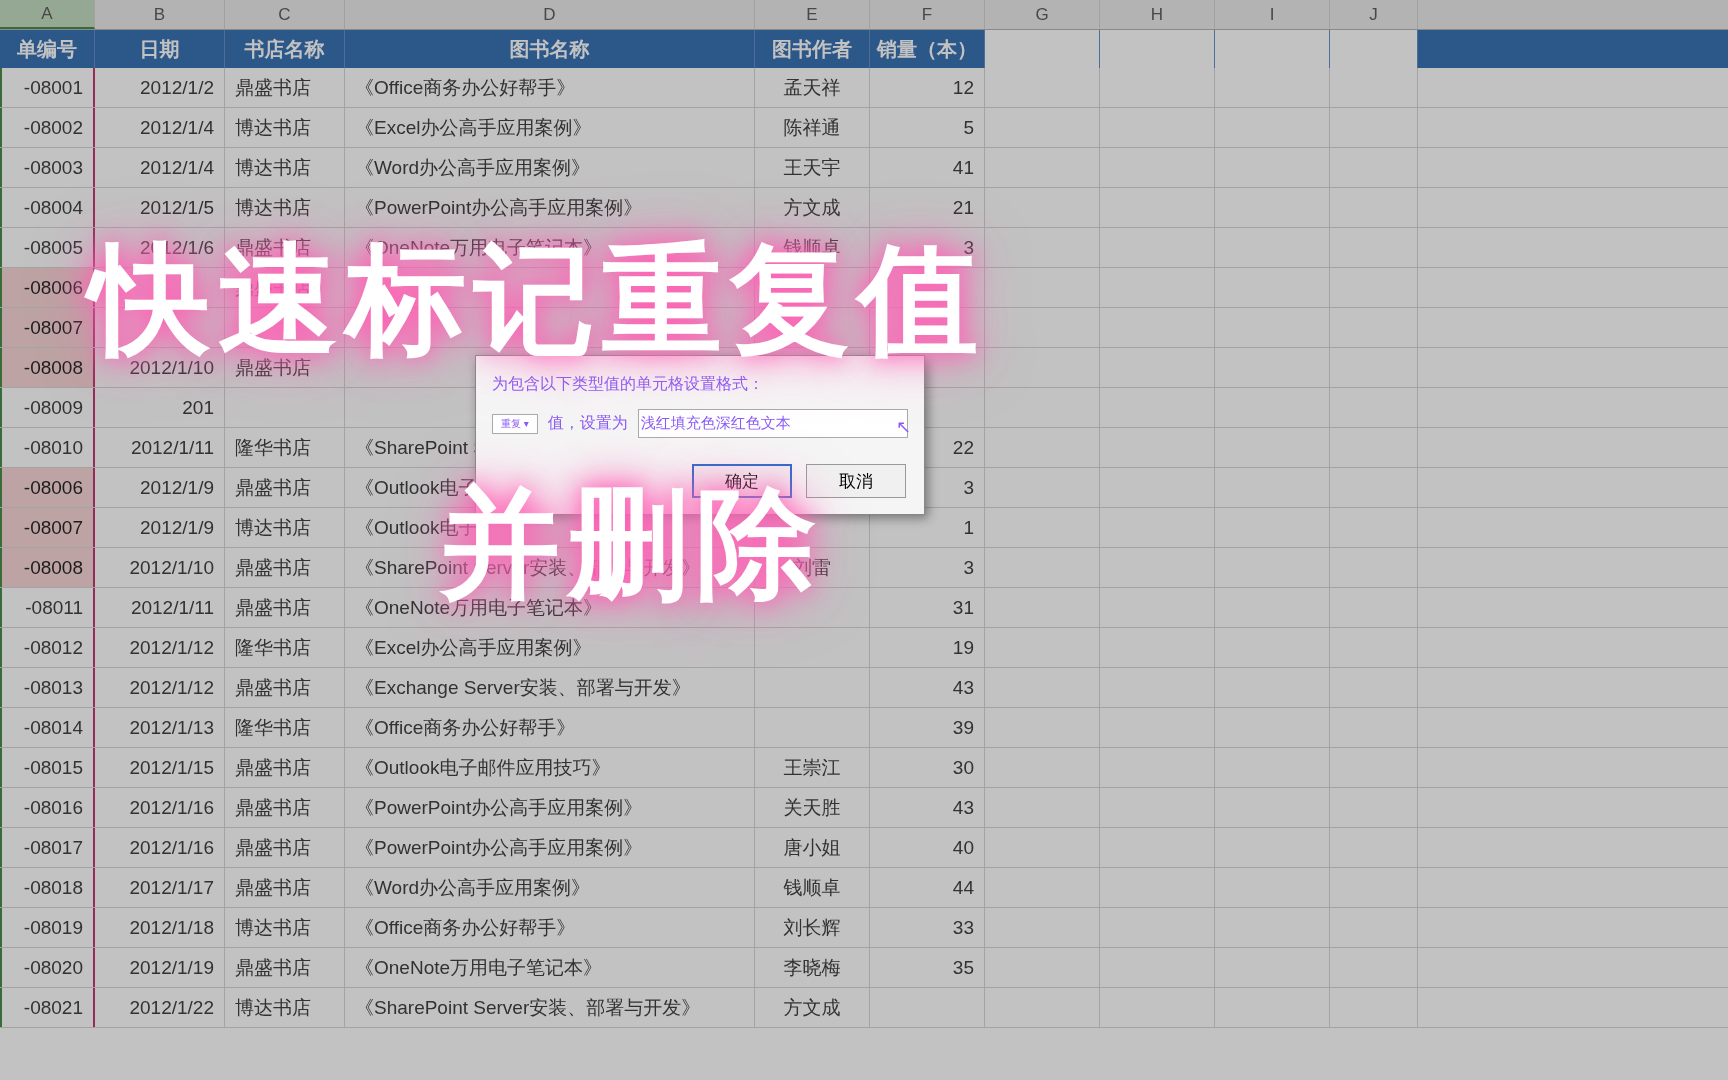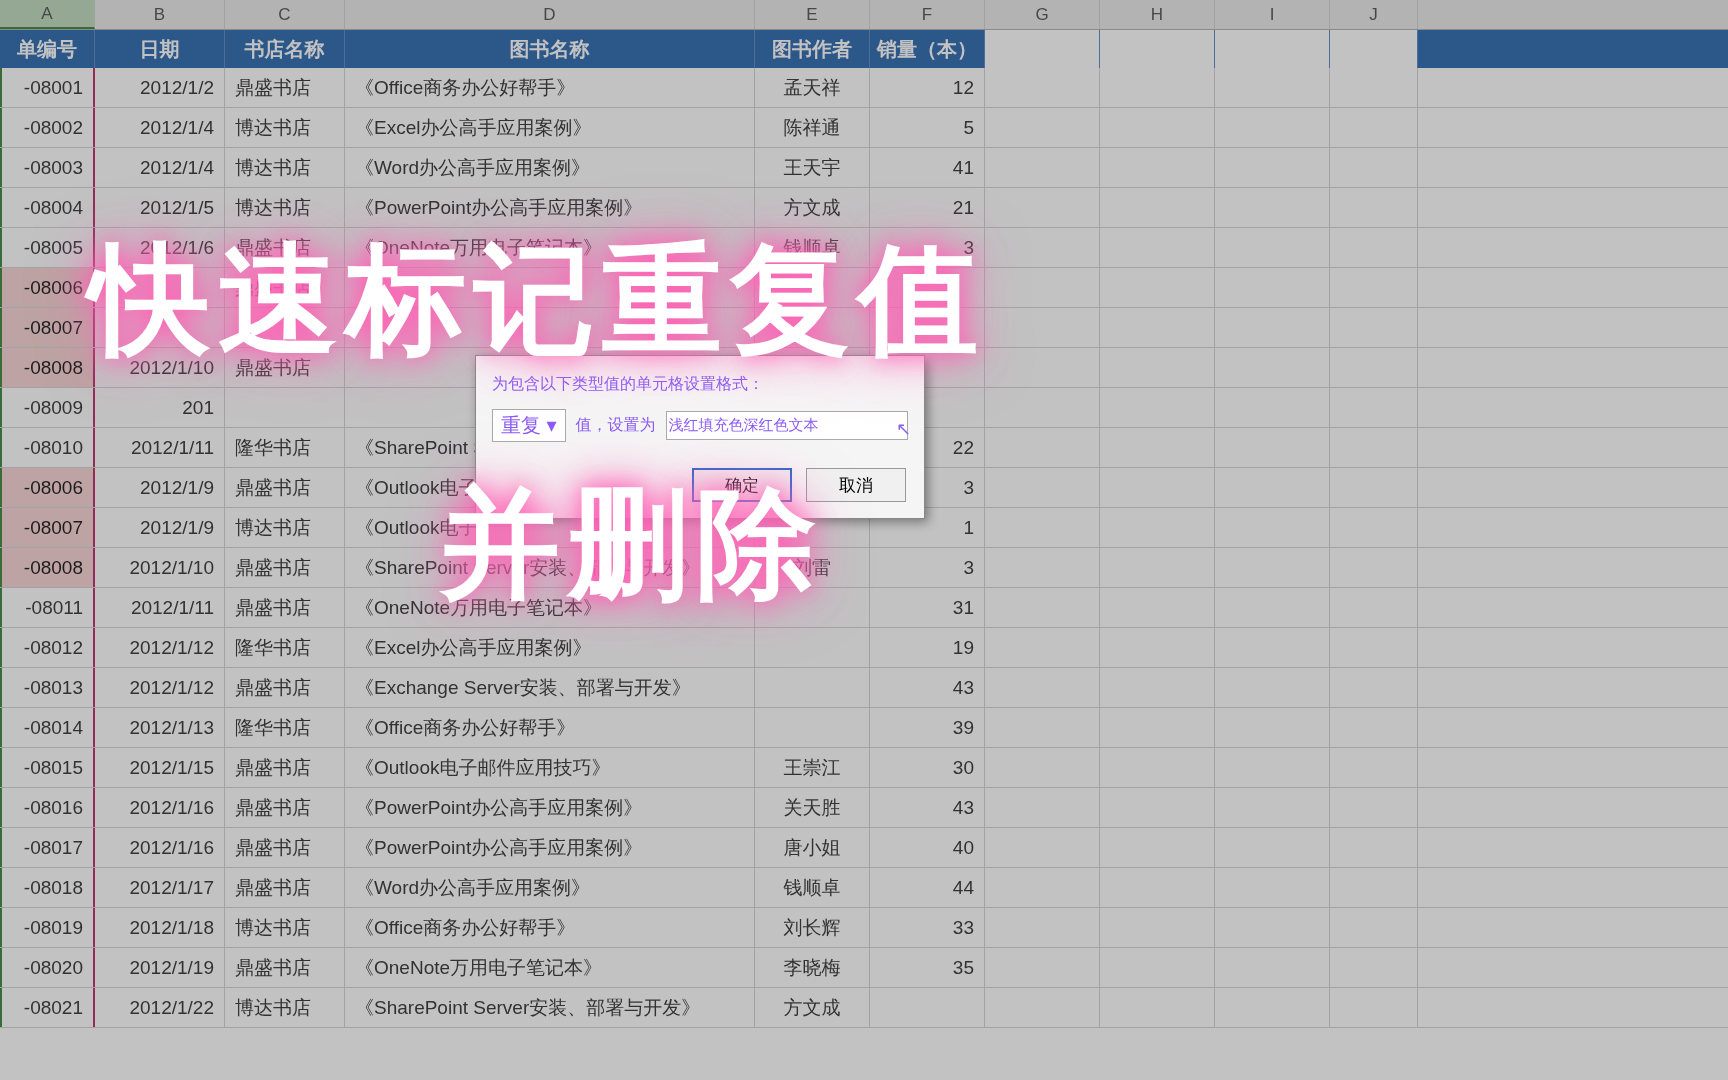--- a/index.html
+++ b/index.html
@@ -29,21 +29,21 @@
     .col-C { width: 120px; }
     .col-D { width: 410px; }
     .col-E { width: 115px; }
     .col-F { width: 115px; }
     .col-G, .col-H, .col-I, .col-J { width: 115px; }
     .col-J { width: 88px; }
     
     .dialog { position: absolute; top: 355px; left: 475px; width: 450px; background: #f5f5f5; border: 1px solid #888; box-shadow: 3px 3px 10px rgba(0,0,0,0.4); z-index: 10; padding-bottom: 14px; }
     .dialog-content { padding: 18px 16px 10px 16px; font-size: 16px; color: #8b5cf6; }
     .dialog-line { display: flex; align-items: center; gap: 10px; margin-bottom: 10px; }
-    .dropdown { border: 1px solid #aaa; background: #fff; padding: 2px 8px; font-size: 20px; }
+    .dropdown { border: 1px solid #aaa; background: #fff; padding: 2px 8px; font-size: 10px; }
     .format-dropdown { border: 1px solid #aaa; background: #fff; padding: 4px 2px; font-size: 15px; flex: 1; min-width: 180px; display:flex; align-items:center; position:relative;}
     .cursor-arrow { position:absolute; right:-4px; top:6px; font-size:18px; }
     .dialog-buttons { display: flex; justify-content: flex-end; gap: 14px; padding: 6px 18px 2px 18px; }
     .btn { width: 100px; height: 34px; background: #f0f0f0; border: 1px solid #999; font-size: 17px; display: flex; align-items: center; justify-content: center; cursor: pointer; }
     .btn.primary { border: 2px solid #2a6acc; }
     
     .big-text { position: absolute; font-size: 120px; font-weight: 900; color: #ffffff; text-shadow: 0 0 22px rgba(255,95,180,0.95), 0 0 42px rgba(255,95,180,0.8), 0 0 60px rgba(255,130,200,0.6); z-index: 20; letter-spacing: 8px; white-space: nowrap; pointer-events:none; }
     .big1 { top: 220px; left: 90px; }
     .big2 { top: 464px; left: 440px; }
   </style>

